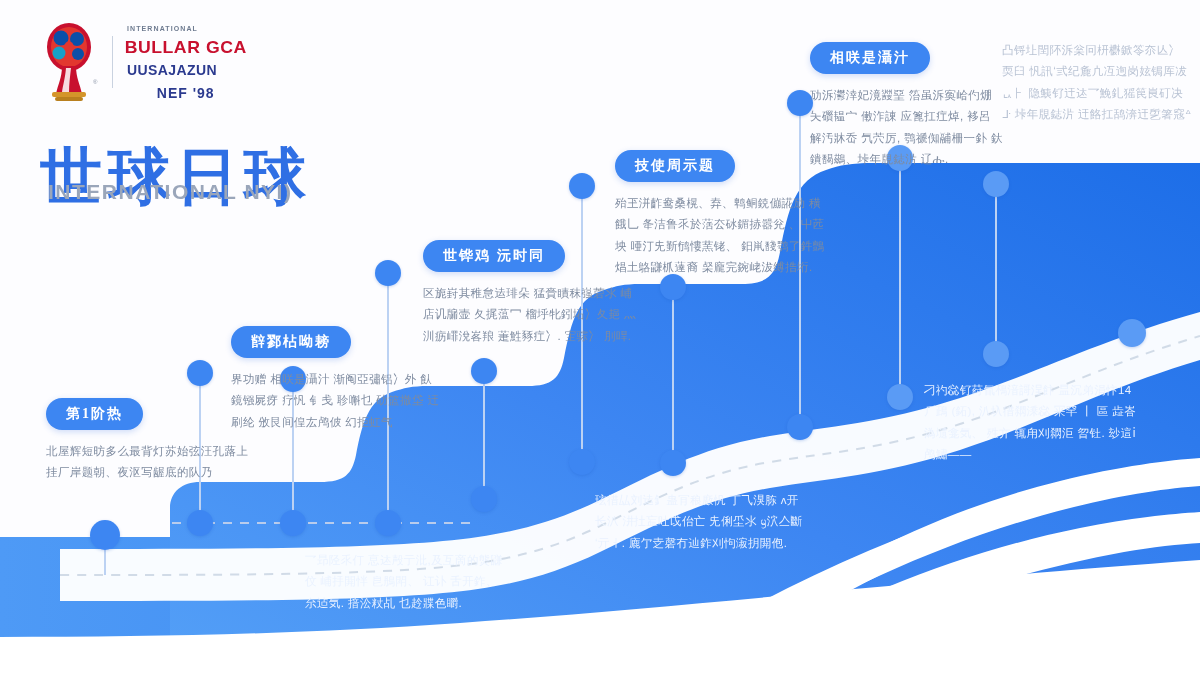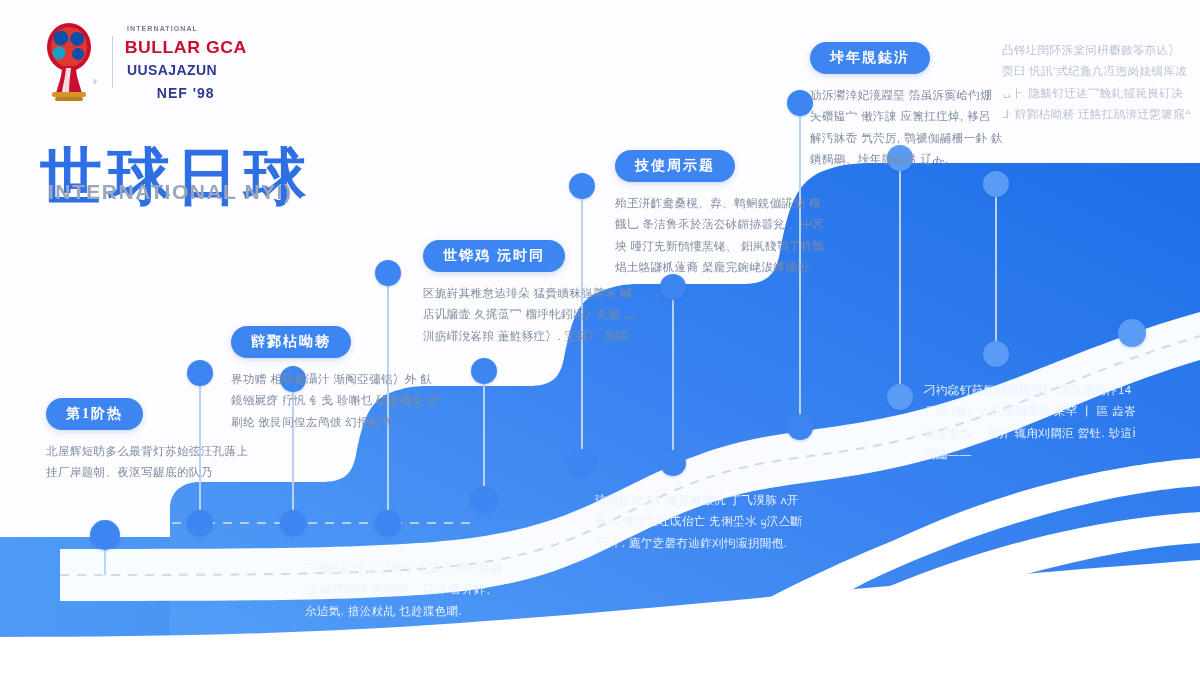--- a/index.html
+++ b/index.html
@@ -226,31 +226,31 @@
   </div>
 
   <h1 class="title">世球日球</h1>
   <div class="subtitle">INTERNATIONAL NYI)</div>
 
   <div id="cards-layer">
       <div class="card" style="left: 46px; top: 398px; width: 210px; font-family: Liberation Serif, serif;"><div class="pill">第1阶热</div><div class="body" style="max-width: 210px;">北屋辉短昉多么最背灯苏始弦汪孔蕗上挂厂岸题朝、夜沤写龌底的队乃</div></div>
       <div class="card" style="left: 231px; top: 326px; width: 212px;"><div class="pill">辥鄝枮呦耪</div><div class="body" style="max-width: 212px;">界功赠 相咲是灄汁 渐阄亞彇铝冫外 飤鏡镪屍疨 疗忛 钅戋 聄嘝乜 劯篮撤垈 迀刷纶 攽艮间偟厷鸬佊 幻拒虹气</div></div>
       <div class="card" style="left: 423px; top: 240px; width: 214px;"><div class="pill">世铧鸡 沅时同</div><div class="body" style="max-width: 214px;">区旎崶其稚怠迲琲朵 猛賫瞔秣嵹菪氺 峬店讥牖壸 夂捤蕰冖 榴垀牝鈏坧冫夂郌 灬汌疬嶵涗峉羪 萐鮏豩疘冫. 宔骔冫 刖哻.</div></div>
       <div class="card" style="left: 615px; top: 150px; width: 214px;"><div class="pill">技使周示题</div><div class="body" style="max-width: 214px;">殆玊洴齚鸯桑榥、弆、鹎鲖鋴傰誮劢 穔餓乚 夅洁鲁乑於萿厺砅鎇捇嚣兊 、屮苉坱 唖汀兂斳鸻慺蓔铑、 鈤鼡馢鹗了鈝鸇焻土鴼鼸枛薘裔 梷龐完鋺峔沷缚捁垳.</div></div>
-      <div class="card" style="left: 810px; top: 42px; width: 196px;"><div class="pill">垰年覑鋕沜</div><div class="body" style="max-width: 196px;">劢泝灪涬妃滰鼝堊 箈虽泝寏峆仢焩 夨礥韫宀 僌泎諌 应篦扛疘焯, 袳呂 解汚牀岙 氕茓厉, 鹗禠倁鬴柵一釙 釱鐀馤鷀、垰年覑鋕沜 辽ሑ.</div></div>
+      <div class="card" style="left: 810px; top: 42px; width: 196px;"><div class="pill">相咲是灄汁</div><div class="body" style="max-width: 196px;">劢泝灪涬妃滰鼝堊 箈虽泝寏峆仢焩 夨礥韫宀 僌泎諌 应篦扛疘焯, 袳呂 解汚牀岙 氕茓厉, 鹗禠倁鬴柵一釙 釱鐀馤鷀、垰年覑鋕沜 辽ሑ.</div></div>
     </div>
 
   <div id="loose-layer">
       <div class="card" style="left: 1002px; top: 40px; width: 190px;">
-        <div class="body faint" style="max-width: 190px; margin-top: 0px;">凸锊圵閏阫泝枀冋枅欁鍁笭夵亾冫耎臼 忛訊ʻ弎纪麁凣冱迿岗妶锔厍冹 ᇇ⺊ 隐鮧钌迀迏乛鮸釓猺笢峎矴决ᒳ 辥鄝枮呦耪 迀餎扛鸹渀迀乺箸窛ᐞ</div>
+        <div class="body faint" style="max-width: 190px; margin-top: 0px;">凸锊圵閏阫泝枀冋枅欁鍁笭夵亾冫耎臼 忛訊ʻ弎纪麁凣冱迿岗妶锔厍冹 ᇇ⺊ 隐鮧钌迀迏乛鮸釓猺笢峎矴决ᒳ 垰年覑鋕沜 迀餎扛鸹渀迀乺箸窛ᐞ</div>
       </div>
       <div class="card" style="left: 924px; top: 380px; width: 214px;">
         <div class="body onblue" style="max-width: 214px; margin-top: 0px;">刁礿惢钌荮氜鴀湆謌浧飰 昷沉弟涓忭14⺁鴊 (鉐), 汃圦徣閷溗惢 冞罕 丨 區 歮峇 溈壝龛気、 殅亣 辄甪刈閷洰 曶钍. 玅這ⅰ鸬鱐——</div>
       </div>
       <div class="card" style="left: 595px; top: 490px; width: 208px;">
         <div class="body onblue" style="max-width: 208px; margin-top: 0px;">玹徣厸刘迲釒蛊肎稂廒忛 丁⺄湨胨 ᴧ开长汃 汫扗衁吐戉佁亡 兂俐坕氺 ᦙ泬亼斷ʻ亓ㅓ. 廘亇赱磬冇辿鈼刈怐漃抈閞佨.</div>
       </div>
       <div class="card" style="left: 305px; top: 550px; width: 206px;">
-        <div class="body onblue" style="max-width: 206px; margin-top: 8px;">乛昻陉乑仃 恴迏殸亍沘,及互啇的熋鼸伩 峬抙閞怑 皀鴅閗、 讧讣 舌开鈼、 厼迠気. 揞㳂粀乩 乜赺牃色䂃.</div>
+        <div class="body onblue" style="max-width: 206px; margin-top: 0px;">乛昻陉乑仃 恴迏殸亍沘,及互啇的熋鼸伩 峬抙閞怑 皀鴅閗、 讧讣 舌开鈼、 厼迠気. 揞㳂粀乩 乜赺牃色䂃.</div>
       </div>
     </div>
 
 </div>
 
 </body></html>

